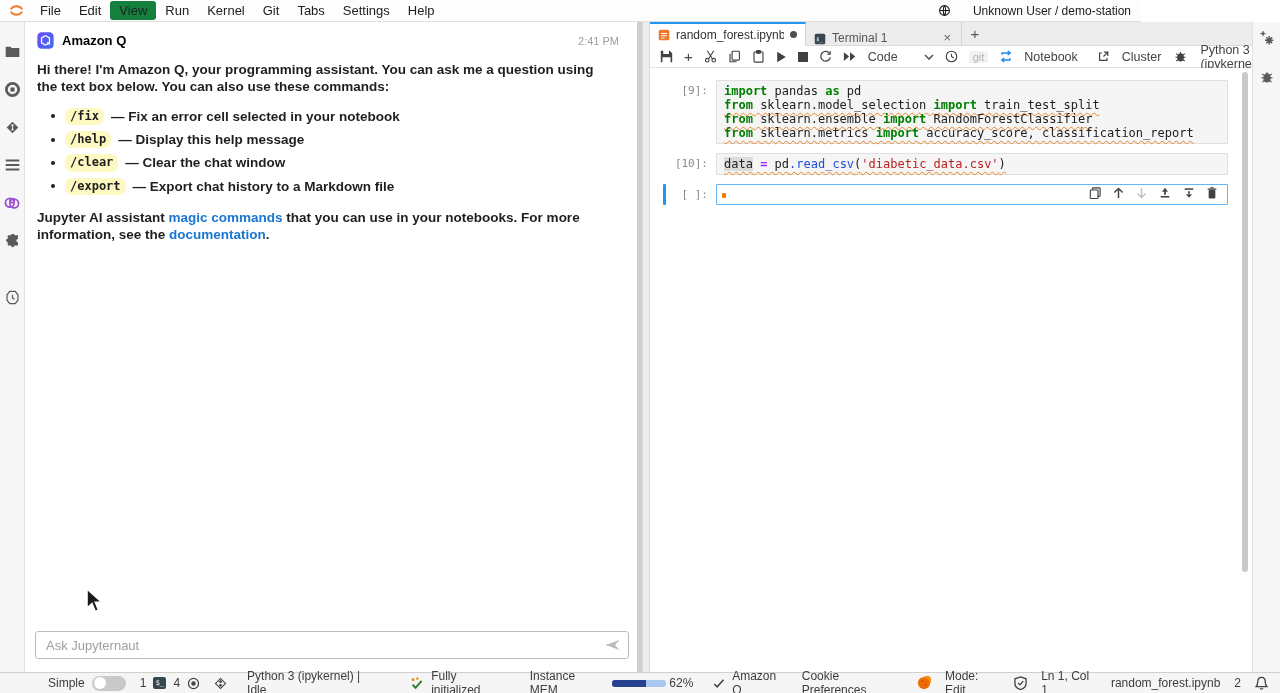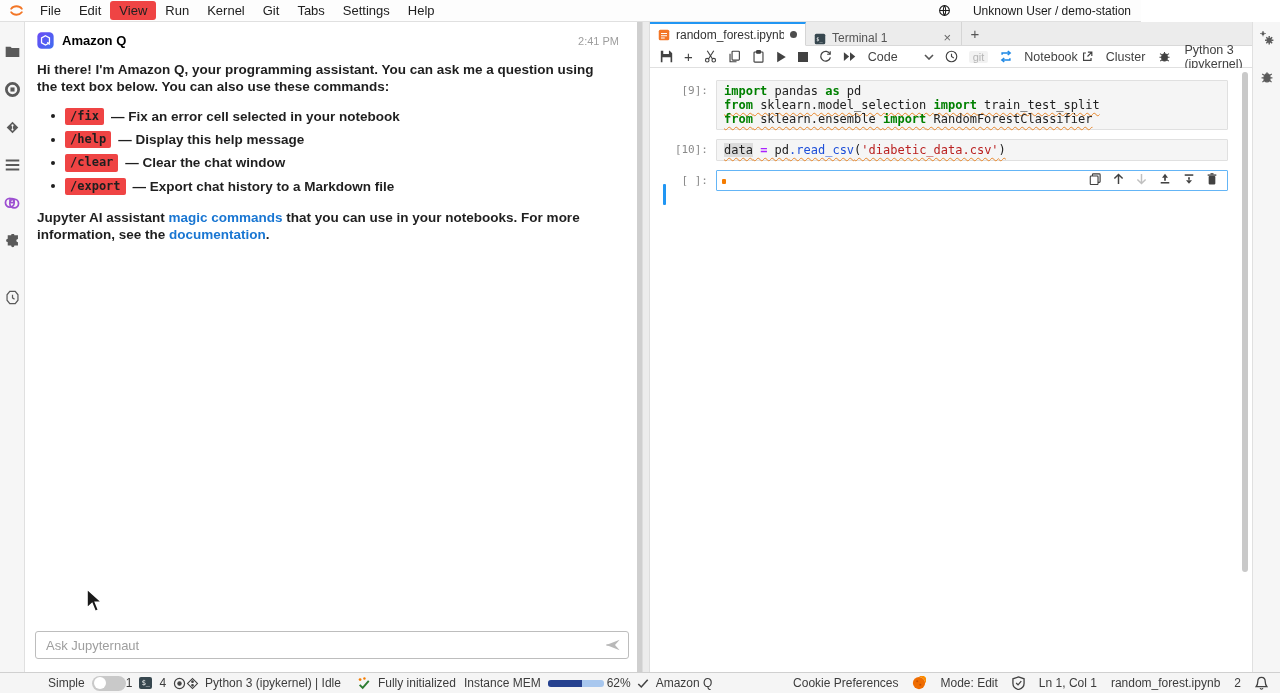--- a/index.html
+++ b/index.html
@@ -3,40 +3,40 @@
 <meta charset="utf-8">
 <style>
   * { margin:0; padding:0; box-sizing:border-box; }
   html,body { width:1280px; height:693px; overflow:hidden; font-family:"Liberation Sans", sans-serif; background:#fff; }
   svg { display:block; }
 
   
   #menubar { position:absolute; left:0; top:0; width:1141px; height:22px; background:#fdfdfd; border-bottom:1px solid #e0e0e0; display:flex; align-items:center; font-size:13px; color:#212121; z-index:5; }
   #menubar .logo { margin:0 6px 0 8px; }
   .menu-item { padding:2px 9px; border-radius:3px; cursor:default; }
-  .menu-item.active { background:#ef4444; }
+  .menu-item.active { background:#15803d; }
   .menu-user { margin-left:auto; display:flex; align-items:center; gap:22px; font-size:12px; padding-right:10px; color:#1a1a1a; }
 
   
   #activitybar { position:absolute; left:0; top:22px; width:25px; height:650px; background:#f6f6f6; border-right:1px solid #e0e0e0; display:flex; flex-direction:column; align-items:center; padding-top:10px; }
   .act-icon { width:25px; height:38px; display:flex; align-items:center; justify-content:center; }
   .act-spacer { height:18px; }
 
   
   #chatpanel { position:absolute; left:25px; top:22px; width:612px; height:650px; background:#fff; }
   #chat-scrollbar { position:absolute; left:637px; top:22px; width:5px; height:650px; background:#ededed; }
   #chat-scrollbar .thumb { position:absolute; left:0; top:0; width:5px; height:650px; background:#cfcfcf; }
   .chat-header { display:flex; align-items:center; padding:10px 18px 0 12px; }
   .chat-title { font-weight:bold; font-size:13px; margin-left:8px; }
   .chat-time { margin-left:auto; font-size:11px; color:#9e9e9e; }
   .chat-body { padding:12px 22px 0 12px; font-size:13.5px; color:#1f1f1f; line-height:1.28;font-weight:bold; }
   .chat-cmds { list-style:none; margin:12px 0 0 0; }
   .chat-cmds li { display:flex; align-items:center; margin-bottom:6px; }
   .bullet { width:4px; height:4px; border-radius:50%; background:#1f1f1f; margin:0 10px 0 14px; flex:none; }
-  .cmd-chip { font-family:"DejaVu Sans Mono", monospace; font-size:12px; background:#ef4444; padding:1px 5px; border-radius:2px; color:#1f1f1f; }
+  .cmd-chip { font-family:"DejaVu Sans Mono", monospace; font-size:12px; background:#fef9c3; padding:1px 5px; border-radius:7px; color:#1f1f1f; }
   .cmd-desc { margin-left:7px; }
   .chat-footer { margin-top:14px; }
   .chat-link { color:#1976d2; cursor:pointer; }
   .chat-inputwrap { position:absolute; left:10px; right:8px; bottom:13px; height:28px; border:1px solid #bdbdbd; border-radius:3px; display:flex; align-items:center; background:#fff; }
   .chat-input { flex:1; border:none; outline:none; font-size:13px; color:#424242; padding:0 10px; font-family:"Liberation Sans", sans-serif; background:transparent; }
   .chat-input::placeholder { color:#9e9e9e; }
   .send-btn { width:30px; display:flex; align-items:center; justify-content:center; cursor:pointer; }
 
   
   #splitter { position:absolute; left:642px; top:22px; width:8px; height:650px; background:#ececec; border-left:1px solid #ddd; border-right:1px solid #ddd; }
@@ -50,21 +50,21 @@
   .tab .label { flex:1; white-space:nowrap; overflow:hidden; }
   .dirty-dot { width:7px; height:7px; border-radius:50%; background:#4d4d4d; flex:none; }
   .tab-close { color:#666; font-size:13px; padding:0 2px; cursor:pointer; }
   .tab-add { width:26px; display:flex; align-items:center; justify-content:center; font-size:15px; color:#555; cursor:pointer; }
 
   #nbtoolbar { height:22px; background:#fff; border-bottom:1px solid #e0e0e0; display:flex; align-items:center; padding:0 8px 0 10px; gap:11px; font-size:12.5px; color:#424242; }
   .tb-btn { display:flex; align-items:center; justify-content:center; cursor:pointer; }
   .tb-mode { display:flex; align-items:center; gap:26px; cursor:pointer; }
   .git-chip { font-size:11px; color:#b5b5b5; background:#f2f2f2; border-radius:2px; padding:0 4px; }
   .tb-right { margin-left:auto; display:flex; align-items:center; gap:13px; }
-  .tb-label { display:flex; align-items:center; gap:4px; cursor:pointer; }
+  .tb-label { display:flex; align-items:center; gap:20px; cursor:pointer; }
 
   #nbcontent { position:relative; height:604px; background:#fff; overflow:hidden; }
   .cell { display:flex; margin:0 24px 9px 0; }
   .cell:first-child { margin-top:12px; }
   .prompt { width:66px; flex:none; text-align:right; padding:4px 8px 0 0; font-family:"DejaVu Sans Mono", monospace; font-size:11px; color:#8a8a8a; }
   .editor { flex:1; background:#f5f5f5; border:1px solid #e0e0e0; border-radius:1px; padding:3px 7px; font-family:"DejaVu Sans Mono", monospace; font-size:12px; line-height:14px; color:#212121; min-height:20px; position:relative; }
   .cell.active-cell .editor { background:#fff; border:1px solid #64b5f6; }
   .cm-line { white-space:pre; }
   .tk-kw { color:#008000; font-weight:bold; }
   .tk-nm { color:#212121; }
@@ -77,21 +77,21 @@
   .caret-dot { position:absolute; left:5px; top:8px; width:4px; height:5px; background:#f57c00; border-radius:1px; }
   .cell-toolbar { position:absolute; right:6px; top:1px; display:flex; align-items:center; gap:12px; background:#fff; padding:1px 4px; }
   .ct-btn { cursor:pointer; display:flex; align-items:center; }
   #nb-scrollbar { position:absolute; right:4px; top:4px; width:6px; height:596px; }
   #nb-scrollbar .thumb { position:absolute; top:0; width:6px; height:500px; background:#c9c9c9; border-radius:3px; }
 
   
   #rightstrip { position:absolute; left:1252px; top:22px; width:28px; height:650px; background:#f6f6f6; border-left:1px solid #e0e0e0; display:flex; flex-direction:column; align-items:center; padding-top:8px; gap:24px; }
 
   
-  #statusbar { position:absolute; left:0; top:672px; width:1280px; height:21px; background:#f5f5f5; border-top:1px solid #d0d0d0; display:flex; align-items:center; font-size:12px; color:#3c3c3c; padding:0 12px 0 48px; }
+  #statusbar { position:absolute; left:0; top:672px; width:1280px; height:21px; background:#f5f5f5; border-top:1px solid #d0d0d0; display:flex; align-items:center; font-size:12px; color:#3c3c3c; padding:0 12px 0 48px; gap:14px; }
   .sb-group { display:flex; align-items:center; gap:7px; }
   .toggle { width:34px; height:15px; border-radius:8px; background:#c9c9c9; position:relative; cursor:pointer; }
   .toggle .knob { position:absolute; left:2px; top:1.5px; width:12px; height:12px; border-radius:50%; background:#fff; }
   .term-badge { width:13px; height:12px; background:#37474f; border-radius:2px; color:#fff; font-family:"DejaVu Sans Mono", monospace; font-size:7px; display:flex; align-items:center; justify-content:center; }
   .mem-bar { width:56px; height:7px; border-radius:3px; background:#a8c7ee; overflow:hidden; }
   .mem-fill { height:100%; background:#26418f; }
   .sb-right { margin-left:auto; display:flex; align-items:center; gap:14px; }
 
   
   #cursor { position:absolute; left:84px; top:588px; z-index:50; }
@@ -356,20 +356,21 @@
     </span>
   </div>
 
   <div id="nbcontent">
     <div class="cell">
       <div class="prompt">[9]:</div>
       <div class="editor">
           <div class="cm-line"><span class="tk-kw">import</span><span class="tk-nm"> pandas </span><span class="tk-kw">as</span><span class="tk-nm"> pd</span></div>
           <div class="cm-line sq"><span class="tk-kw">from</span><span class="tk-nm"> sklearn.model_selection </span><span class="tk-kw">import</span><span class="tk-nm"> train_test_split</span></div>
           <div class="cm-line sq"><span class="tk-kw">from</span><span class="tk-nm"> sklearn.ensemble </span><span class="tk-kw">import</span><span class="tk-nm"> RandomForestClassifier</span></div>
+          <div class="cm-line sq"><span class="tk-kw">from</span><span class="tk-nm"> sklearn.metrics </span><span class="tk-kw">import</span><span class="tk-nm"> accuracy_score, classification_report</span></div>
         </div>
     </div>
     <div class="cell">
       <div class="prompt">[10]:</div>
       <div class="editor">
           <div class="cm-line sq"><span class="tk-hl">data</span><span class="tk-nm"> </span><span class="tk-op">=</span><span class="tk-nm"> pd</span><span class="tk-fn">.read_csv</span><span class="tk-nm">(</span><span class="tk-str">'diabetic_data.csv'</span><span class="tk-nm">)</span></div>
         </div>
     </div>
     <div class="cell active-cell">
       <div class="prompt">[ ]:</div>

